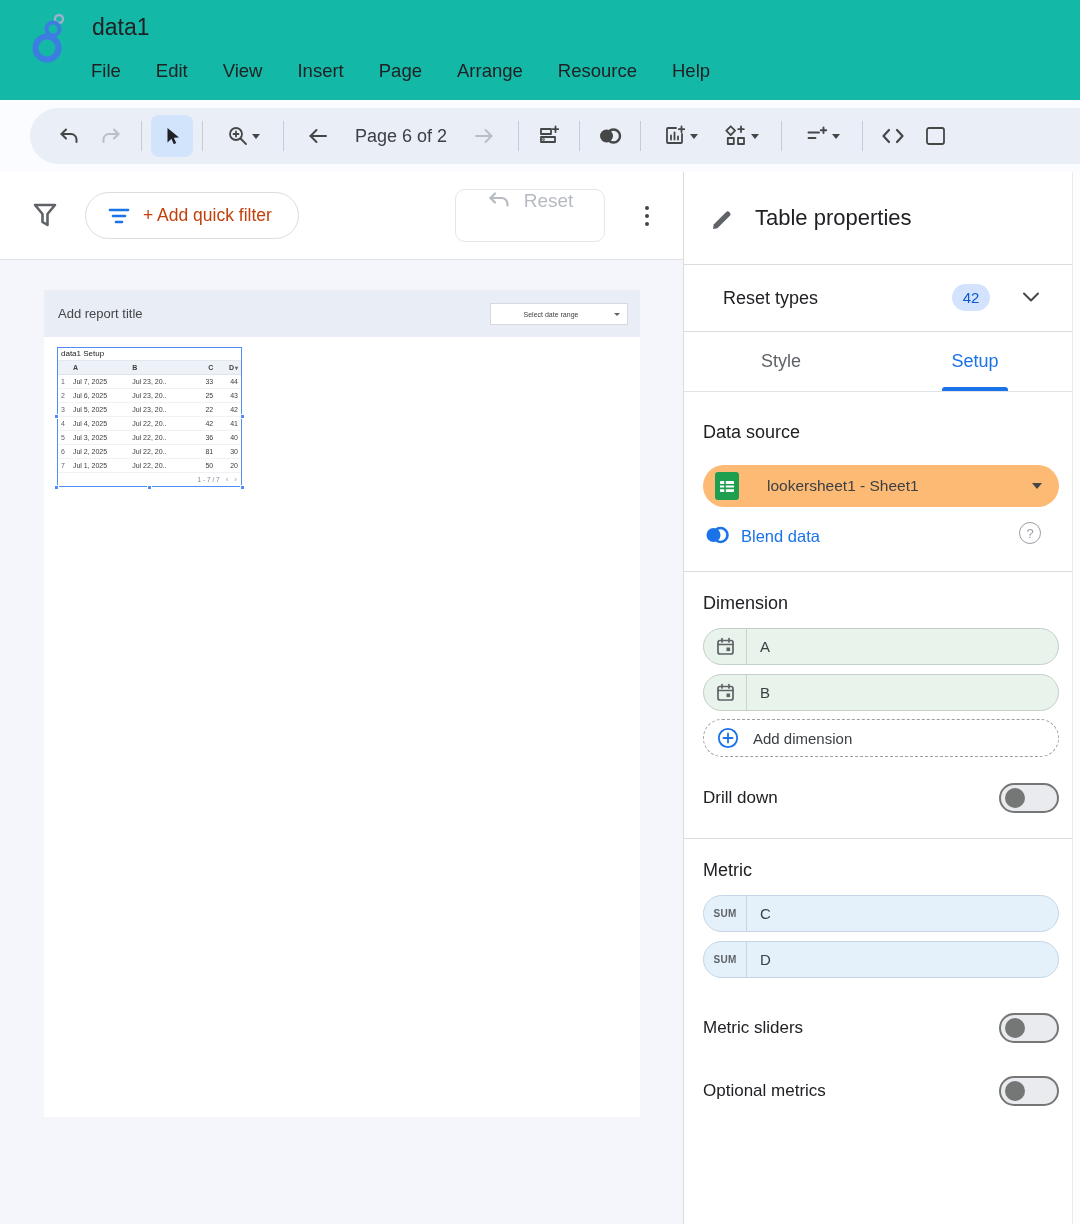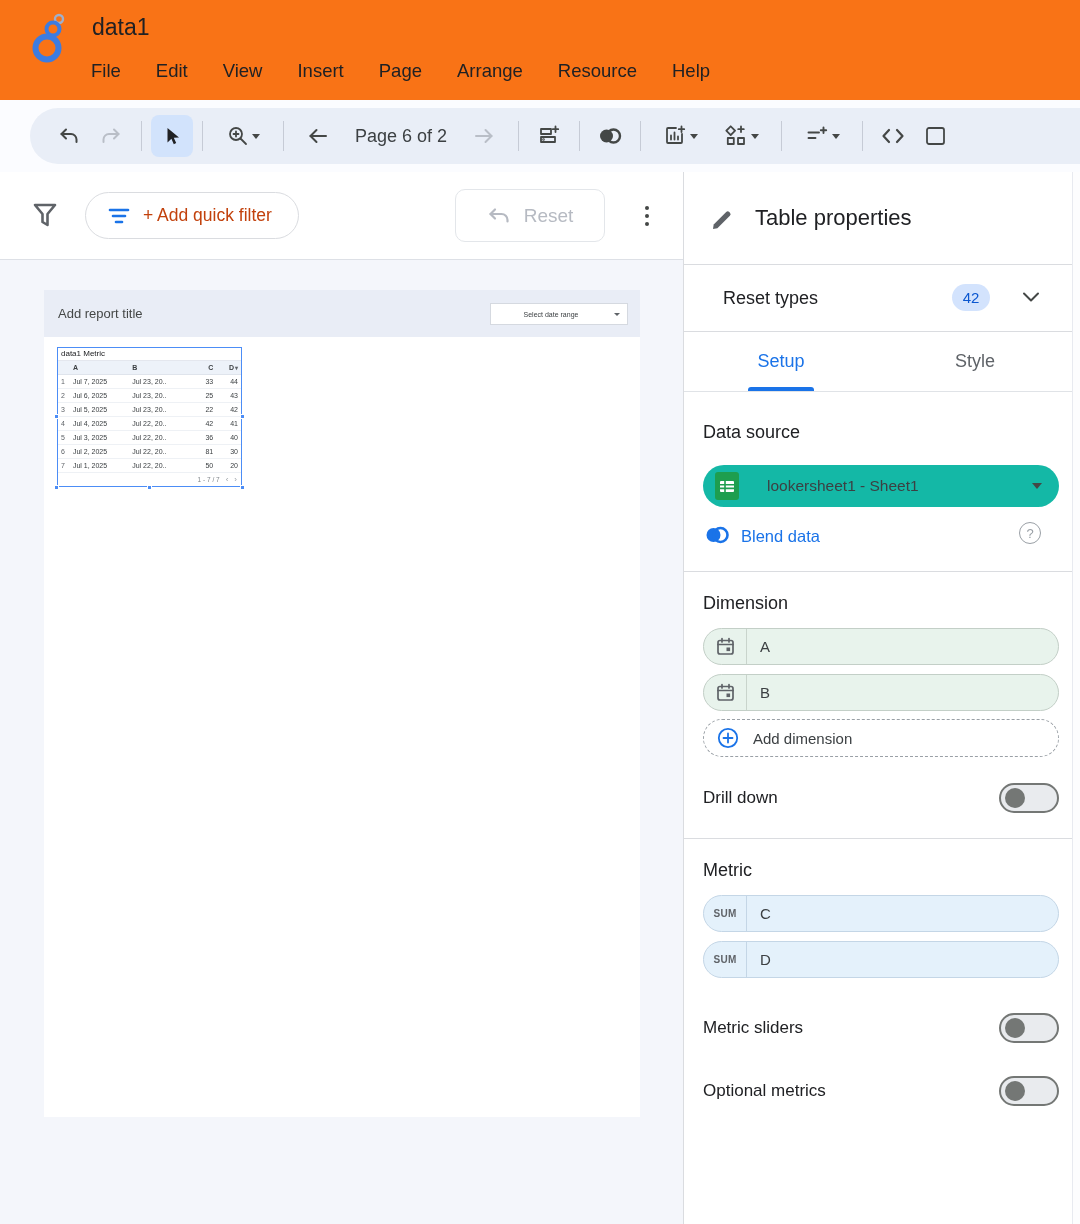--- a/index.html
+++ b/index.html
@@ -1,42 +1,42 @@
 <!DOCTYPE html>
 <html><head>
 <meta charset="utf-8">
 <style>
   * { margin:0; padding:0; box-sizing:border-box; }
   html,body { background:#fff; }
   body { font-family:"Liberation Sans", sans-serif; color:#202124; }
   .screen { position:relative; width:1080px; height:1224px; overflow:hidden; background:#fbfcff; }
 
   
-  .tophdr { position:absolute; left:0; top:0; width:1080px; height:100px; background:#f97316; }
+  .tophdr { position:absolute; left:0; top:0; width:1080px; height:100px; background:#14b8a6; }
   .logo { position:absolute; left:26px; top:12px; width:48px; height:52px; }
   .apptitle { position:absolute; left:92px; top:14px; font-size:23px; color:#202124; }
   .menubar { position:absolute; left:90px; top:58px; display:flex; gap:33px; }
   .menu-item { font-size:18.5px; color:#202124; cursor:default; padding:2px 1px; }
 
   
   .toolbar-wrap { position:absolute; left:0; top:100px; width:1080px; height:72px; background:#fbfcff; }
   .toolbar { position:absolute; left:30px; right:-30px; top:8px; height:56px; background:#e9eef7; border-radius:28px; display:flex; align-items:center; padding-left:18px; }
   .tbtn { width:42px; height:42px; display:flex; align-items:center; justify-content:center; border:none; background:transparent; border-radius:8px; cursor:pointer; position:relative; }
   .tbtn.active { background:#d2e3fc; }
   .tsep { width:1px; height:30px; background:#c6cbd6; margin:0 9px; }
   .caret { width:0; height:0; border-left:4.5px solid transparent; border-right:4.5px solid transparent; border-top:5.5px solid #444746; margin-left:3px; }
   .pagenav { display:flex; align-items:center; gap:6px; margin:0 4px; }
   .page-label { font-size:18px; color:#3c4043; margin:0 10px; }
 
   
   .filterbar { position:absolute; left:0; top:172px; width:683px; height:88px; background:#fff; border-bottom:1px solid #dde0e6; }
   .funnel { position:absolute; left:32px; top:29px; }
   .qf-pill { position:absolute; left:85px; top:20px; height:47px; border:1px solid #dadce0; border-radius:24px; background:#fff; display:flex; align-items:center; gap:13px; padding:0 26px 0 22px; cursor:pointer; }
   .qf-label { font-size:17.5px; font-weight:500; color:#c2410c; }
-  .reset-btn { position:absolute; right:78px; top:17px; width:150px; height:53px; border:1px solid #e3e6ea; border-radius:10px; background:#fff; display:flex; align-items:center; justify-content:center; gap:13px; cursor:default; }
+  .reset-btn { position:absolute; right:78px; top:17px; width:150px; height:53px; border:1px solid #e3e6ea; border-radius:10px; background:#fff; display:flex; justify-content:center; gap:13px; cursor:default; }
   .reset-label { font-size:19px; color:#b6bac2; }
   .kebab { position:absolute; right:26px; top:30px; width:20px; height:28px; display:flex; flex-direction:column; align-items:center; justify-content:center; gap:4px; cursor:pointer; }
   .kebab i { width:4px; height:4px; border-radius:50%; background:#444746; }
 
   
   .canvas { position:absolute; left:0; top:260px; width:683px; height:964px; background:#f4f6fb; }
   .page { position:absolute; left:44px; top:30px; width:596px; height:827px; background:#fff; }
   .page-titlebar { position:absolute; left:0; top:0; width:596px; height:47px; background:#e9edf6; display:flex; align-items:center; }
   .report-title { font-size:13px; color:#444746; margin-left:14px; }
   .daterange-btn { position:absolute; right:12px; top:13px; width:138px; height:22px; background:#fff; border:1px solid #d5d9e0; display:flex; align-items:center; cursor:pointer; }
@@ -70,21 +70,21 @@
   .ct-badge { position:absolute; right:82px; top:19px; min-width:38px; height:27px; background:#d3e3fd; border-radius:14px; display:flex; align-items:center; justify-content:center; font-size:15px; color:#0b57d0; padding:0 8px; }
   .ct-chev { position:absolute; right:32px; top:26px; }
   .tabs { height:60px; border-bottom:1px solid #e0e3e7; display:flex; }
   .tab { flex:1; display:flex; align-items:center; justify-content:center; position:relative; cursor:pointer; font-size:18px; }
   .tab.active { color:#1a73e8; font-weight:500; }
   .tab.inactive { color:#5f6368; }
   .tab-underline { position:absolute; bottom:0; left:50%; transform:translateX(-50%); width:66px; height:4px; border-radius:3px 3px 0 0; background:#1a73e8; }
   .p-body { padding:0 14px 0 19px; }
   .sec-h { font-size:18px; color:#202124; }
   .ds-head { margin-top:30px; }
-  .ds-chip { margin-top:22px; width:356px; height:42px; background:#14b8a6; border-radius:21px; display:flex; align-items:center; cursor:pointer; position:relative; }
+  .ds-chip { margin-top:22px; width:356px; height:42px; background:#fdba74; border-radius:21px; display:flex; align-items:center; cursor:pointer; position:relative; }
   .ds-chip .gsheet { margin-left:11px; }
   .ds-value { font-size:15.5px; color:#3c4043; margin-left:27px; }
   .ds-chip .caret { position:absolute; right:17px; border-top-color:#444746; border-top-width:6px; border-left-width:5px; border-right-width:5px; }
   .blend-row { margin-top:17px; display:flex; align-items:flex-end; position:relative; width:356px; }
   .blend-label { font-size:16.5px; font-weight:500; color:#1a73e8; margin-left:10px; cursor:pointer; }
   .help { position:absolute; right:18px; top:-2px; width:22px; height:22px; border:1.6px solid #9aa0a6; border-radius:50%; display:flex; align-items:center; justify-content:center; font-size:13px; color:#9aa0a6; cursor:pointer; }
   .sec-divider { border-top:1px solid #dadce0; margin:25px -14px 0 -19px; }
   .dim-head { margin-top:21px; }
   .fchip { width:356px; height:37px; border-radius:18.5px; display:flex; align-items:center; cursor:pointer; }
   .fchip-green { background:#e8f3ec; border:1px solid #c3cfc7; margin-top:14px; }
@@ -264,21 +264,21 @@
     <div class="page">
       <div class="page-titlebar">
         <span class="report-title">Add report title</span>
         <div class="daterange-btn">
           <span>Select date range</span>
           <i class="caret"></i>
         </div>
       </div>
 
       <div class="tablecomp">
-        <div class="tc-title">data1 Metric</div>
+        <div class="tc-title">data1 Setup</div>
         <div class="tc-grid">
           <div class="trow trow-h">
             <span class="c-n"></span>
             <span class="c-a">A</span>
             <span class="c-b">B</span>
             <span class="c-c">C</span>
             <span class="c-d"><span>D</span><span class="sort-arrow">▾</span></span>
           </div>
           <div class="trow">
             <span class="c-n">1</span>
@@ -354,26 +354,26 @@
 
     <div class="charttypes">
       <span class="ct-label">Reset types</span>
       <span class="ct-badge">42</span>
       <svg class="ct-chev" width="18" height="12" viewBox="0 0 18 12" fill="none" stroke="#444746" stroke-width="2" stroke-linecap="round" stroke-linejoin="round">
           <path d="M2 2.5 L9 9.5 L16 2.5"></path>
         </svg>
     </div>
 
     <div class="tabs">
+      <div class="tab inactive">
+        <span>Style</span>
+      </div>
       <div class="tab active">
         <span>Setup</span>
         <i class="tab-underline"></i>
-      </div>
-      <div class="tab inactive">
-        <span>Style</span>
       </div>
     </div>
 
     <div class="p-body">
 
       <div class="sec-h ds-head">Data source</div>
       <div class="ds-chip">
         <svg class="gsheet" width="26" height="30" viewBox="0 0 26 30">
             <rect x="1" y="1" width="24" height="28" rx="3" fill="#1e9e4f"></rect>
             <rect x="6" y="10" width="14" height="11" rx="1" fill="#fff"></rect>

